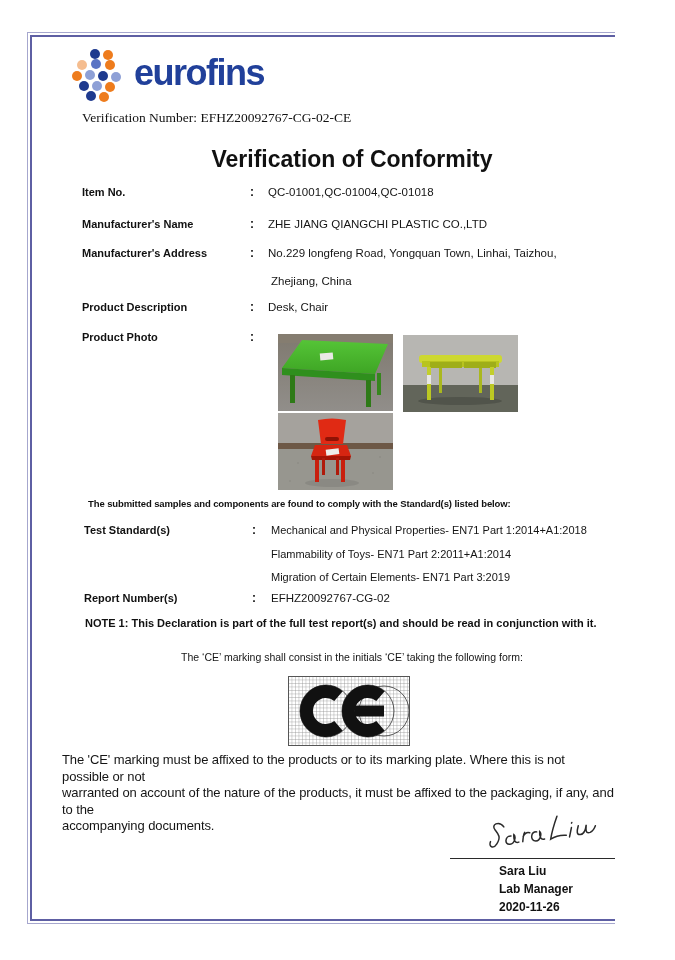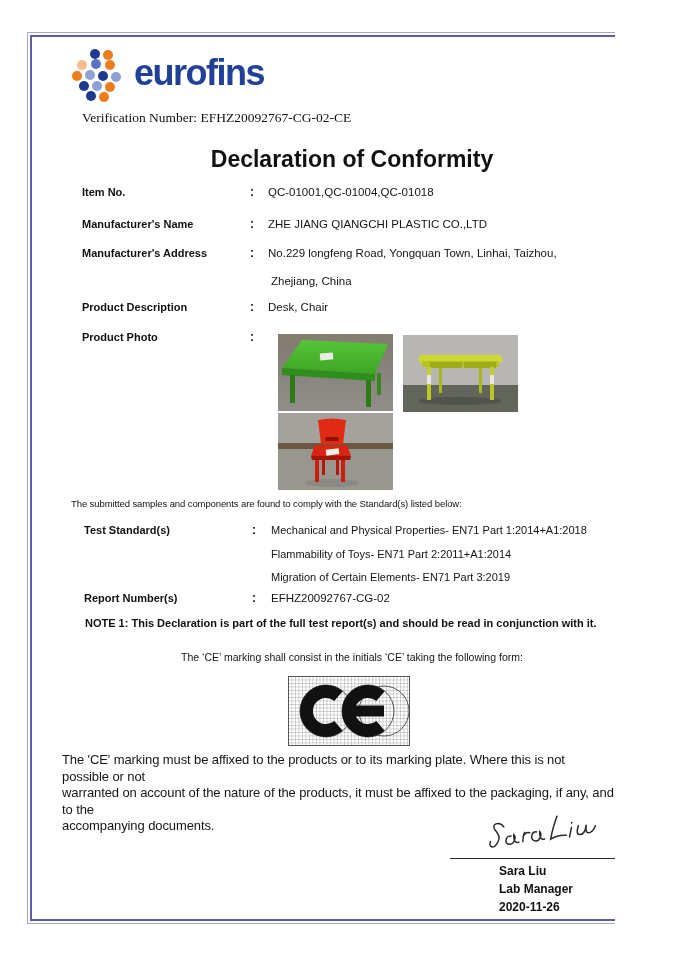--- a/index.html
+++ b/index.html
@@ -21,21 +21,21 @@
     font-family:"Liberation Serif",serif;font-size:13.5px;color:#111;
   }
   .doc-title{
     left:82px;top:146px;width:540px;text-align:center;
     font-size:23px;font-weight:bold;color:#111;
   }
   .field-label{font-size:11px;font-weight:bold;color:#111;text-align:center;}
   .field-colon{font-size:12px;font-weight:bold;color:#111;}
   .field-value{font-size:11.5px;color:#151515;}
   .std-lines{font-size:11px;color:#151515;line-height:23.5px;}
-  .compliance{font-size:9.5px;font-weight:normal;color:#111;letter-spacing:-0.1px;}
+  .compliance{font-size:9.5px;font-weight:bold;color:#111;letter-spacing:-0.1px;margin-left:17px;}
   .note-line{font-size:11px;font-weight:bold;color:#111;}
   .ce-intro{left:82px;top:651px;width:540px;text-align:center;font-size:10.5px;color:#151515;}
   .ce-para{font-size:13px;color:#151515;line-height:16.5px;letter-spacing:-0.1px;}
   .sig-line{left:450px;top:858px;width:181px;border-top:1.5px solid #2a2a2a;height:0;}
   .sig-text{font-size:12px;font-weight:bold;color:#111;line-height:18px;}
   .photo{position:absolute;display:block;}
 </style>
 </head>
 <body>
 
@@ -59,21 +59,21 @@
     <circle cx="21" cy="50" r="5" fill="#1e3a8f"></circle>
     <circle cx="34" cy="51" r="5" fill="#ee7c1d"></circle>
   </svg>
   <div class="abs logo-text" style="left:134px;top:52px;">eurofins</div>
 
   <div class="abs verif-line" style="left:82px;top:110px;">
     <span>Verification Number:</span>
     <span>EFHZ20092767-CG-02-CE</span>
   </div>
 
-  <div class="abs doc-title">Declaration of Conformity</div>
+  <div class="abs doc-title">Verification of Conformity</div>
 
   <div class="abs field-label" style="left:82px;top:186px;">Item No.</div>
   <div class="abs field-colon" style="left:250px;top:185px;">:</div>
   <div class="abs field-value" style="left:268px;top:186px;">QC-01001,QC-01004,QC-01018</div>
 
   <div class="abs field-label" style="left:82px;top:218px;">Manufacturer's Name</div>
   <div class="abs field-colon" style="left:250px;top:217px;">:</div>
   <div class="abs field-value" style="left:268px;top:218px;">ZHE JIANG QIANGCHI PLASTIC CO.,LTD</div>
 
   <div class="abs field-label" style="left:82px;top:247px;">Manufacturer's Address</div>

